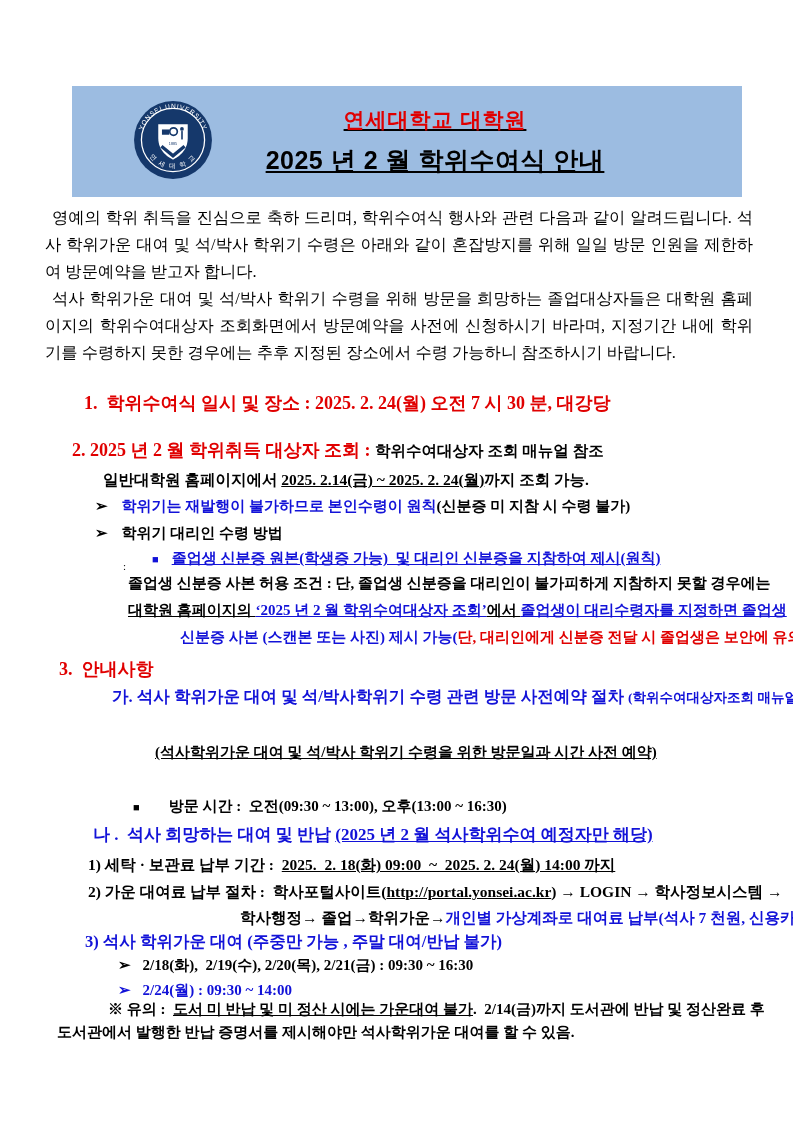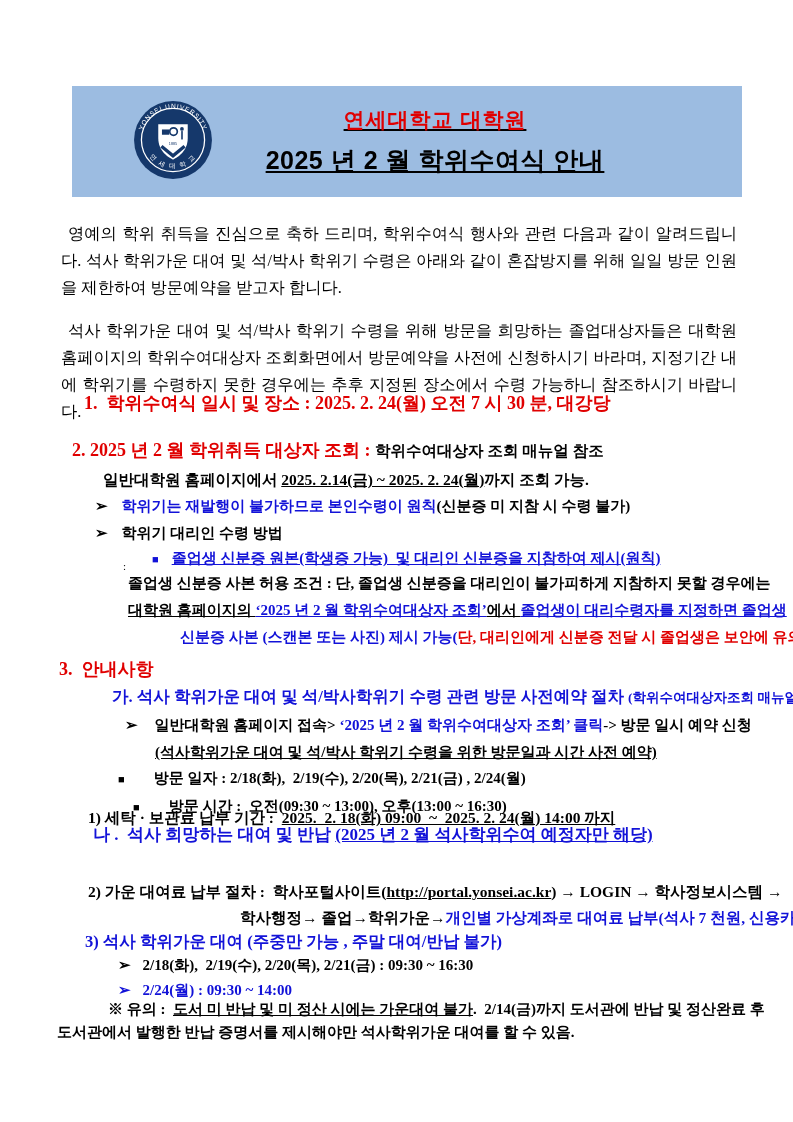--- a/index.html
+++ b/index.html
@@ -18,21 +18,21 @@
   .band{position:absolute; left:72px; top:86px; width:670px; height:111px; background:var(--band);}
   .logo{position:absolute; left:61px; top:14px; width:80px; height:80px;}
   .band-titles{position:absolute; left:100px; right:44px; top:0; height:100%;
     display:flex; flex-direction:column; justify-content:center; align-items:center; gap:10px;
     font-family:"Liberation Sans", sans-serif;text-decoration:underline;}
   .org-title{font-size:21px; font-weight:bold; color:var(--red); letter-spacing:1px;}
   .doc-title{font-size:25px; font-weight:bold; color:#000000; letter-spacing:0.5px;}
   
   .intro{position:absolute; left:45px; top:204px; width:708px;
     font-size:16.3px; line-height:27px; text-align:justify;}
-  .intro p{margin:16px; text-indent:7px;}
+  .intro p{margin:0; text-indent:7px;}
   
   .sec-title{font-family:"Liberation Serif", serif; font-weight:bold; font-size:18px;}
   .mk{display:inline-block;}
   .small{font-size:13.5px;}
   .line15{font-size:15px; font-weight:bold;}
   .line155{font-size:15.5px; font-weight:bold;}
   .line165{font-size:16.5px; font-weight:bold;}
   .line17{font-size:17px; font-weight:bold;}
 </style>
 </head>
@@ -88,30 +88,28 @@
   <div class="abs" style="left:123px; top:560px; font-size:11px;">:</div>
 
   <div class="abs line15" style="left:128px; top:574px;">졸업생 신분증 사본 허용 조건 : 단, 졸업생 신분증을 대리인이 불가피하게 지참하지 못할 경우에는</div>
   <div class="abs line15" style="left:128px; top:601px;"><span class="u">대학원 홈페이지의 </span><span class="blue u">‘2025 년 2 월 학위수여대상자 조회’</span><span class="u">에서 </span><span class="blue u">졸업생이 대리수령자를 지정하면 졸업생</span></div>
   <div class="abs line15" style="left:140px; top:628px;margin-left:40px;"><span class="blue">신분증 사본 (스캔본 또는 사진) 제시 가능(</span><span class="red">단, 대리인에게 신분증 전달 시 졸업생은 보안에 유의할 것)</span></div>
 
   <div class="abs sec-title red" style="left:59px; top:657px;">3.  안내사항</div>
 
   <div class="abs" style="left:112px; top:686px;"><span class="blue line165">가. 석사 학위가운 대여 및 석/박사학위기 수령 관련 방문 사전예약 절차 </span><span class="blue small bold">(학위수여대상자조회 매뉴얼 참조)</span></div>
 
-  <div class="abs line15" style="left:125px; top:716px;"><span class="mk" style="margin-right:17px;">➢</span><span>일반대학원 홈페이지 접속&gt; </span><span class="blue">‘2025 년 2 월 학위수여대상자 조회’ 클릭</span><span>-&gt; 방문 일시 예약 신청</span></div>
 
   <div class="abs line15 u" style="left:155px; top:743px;">(석사학위가운 대여 및 석/박사 학위기 수령을 위한 방문일과 시간 사전 예약)</div>
 
-  <div class="abs line15" style="left:118px; top:769px;"><span class="mk" style="margin-right:29px; font-size:11px;">■</span><span>방문 일자 : 2/18(화),  2/19(수), 2/20(목), 2/21(금) , 2/24(월)</span></div>
   <div class="abs line15" style="left:133px; top:797px;"><span class="mk" style="margin-right:29px; font-size:11px;">■</span><span>방문 시간 :  오전(09:30 ~ 13:00), 오후(13:00 ~ 16:30)</span></div>
 
   <div class="abs line17 blue" style="left:93px; top:823px;"><span>나 .  석사 희망하는 대여 및 반납 </span><span class="u">(2025 년 2 월 석사학위수여 예정자만 해당)</span></div>
 
-  <div class="abs line155" style="left:88px; top:808px;"><span>1) 세탁 · 보관료 납부 기간 :  </span><span class="u">2025.  2. 18(화) 09:00  ~  2025. 2. 24(월) 14:00 까지</span></div>
+  <div class="abs line155" style="left:88px; top:855px;"><span>1) 세탁 · 보관료 납부 기간 :  </span><span class="u">2025.  2. 18(화) 09:00  ~  2025. 2. 24(월) 14:00 까지</span></div>
 
   <div class="abs line155" style="left:88px; top:882px;"><span>2) 가운 대여료 납부 절차 :  </span><span>학사포털사이트(</span><span class="u">http://portal.yonsei.ac.kr</span><span>) → LOGIN → 학사정보시스템 →</span></div>
   <div class="abs line155" style="left:240px; top:908px;"><span>학사행정→ 졸업→학위가운→</span><span class="blue">개인별 가상계좌로 대여료 납부(석사 7 천원, 신용카드 불가)</span></div>
 
   <div class="abs line165 blue" style="left:85px; top:931px;">3) 석사 학위가운 대여 (주중만 가능 , 주말 대여/반납 불가)</div>
 
   <div class="abs line15" style="left:118px; top:956px;"><span class="mk" style="margin-right:12px;">➢</span><span>2/18(화),  2/19(수), 2/20(목), 2/21(금) : 09:30 ~ 16:30</span></div>
   <div class="abs line15 blue" style="left:118px; top:981px;"><span class="mk" style="margin-right:12px;">➢</span><span>2/24(월) : 09:30 ~ 14:00</span></div>
 
   <div class="abs line15" style="left:108px; top:1000px;"><span>※ 유의 :  </span><span class="u">도서 미 반납 및 미 정산 시에는 가운대여 불가</span><span>.  2/14(금)까지 도서관에 반납 및 정산완료 후</span></div>

